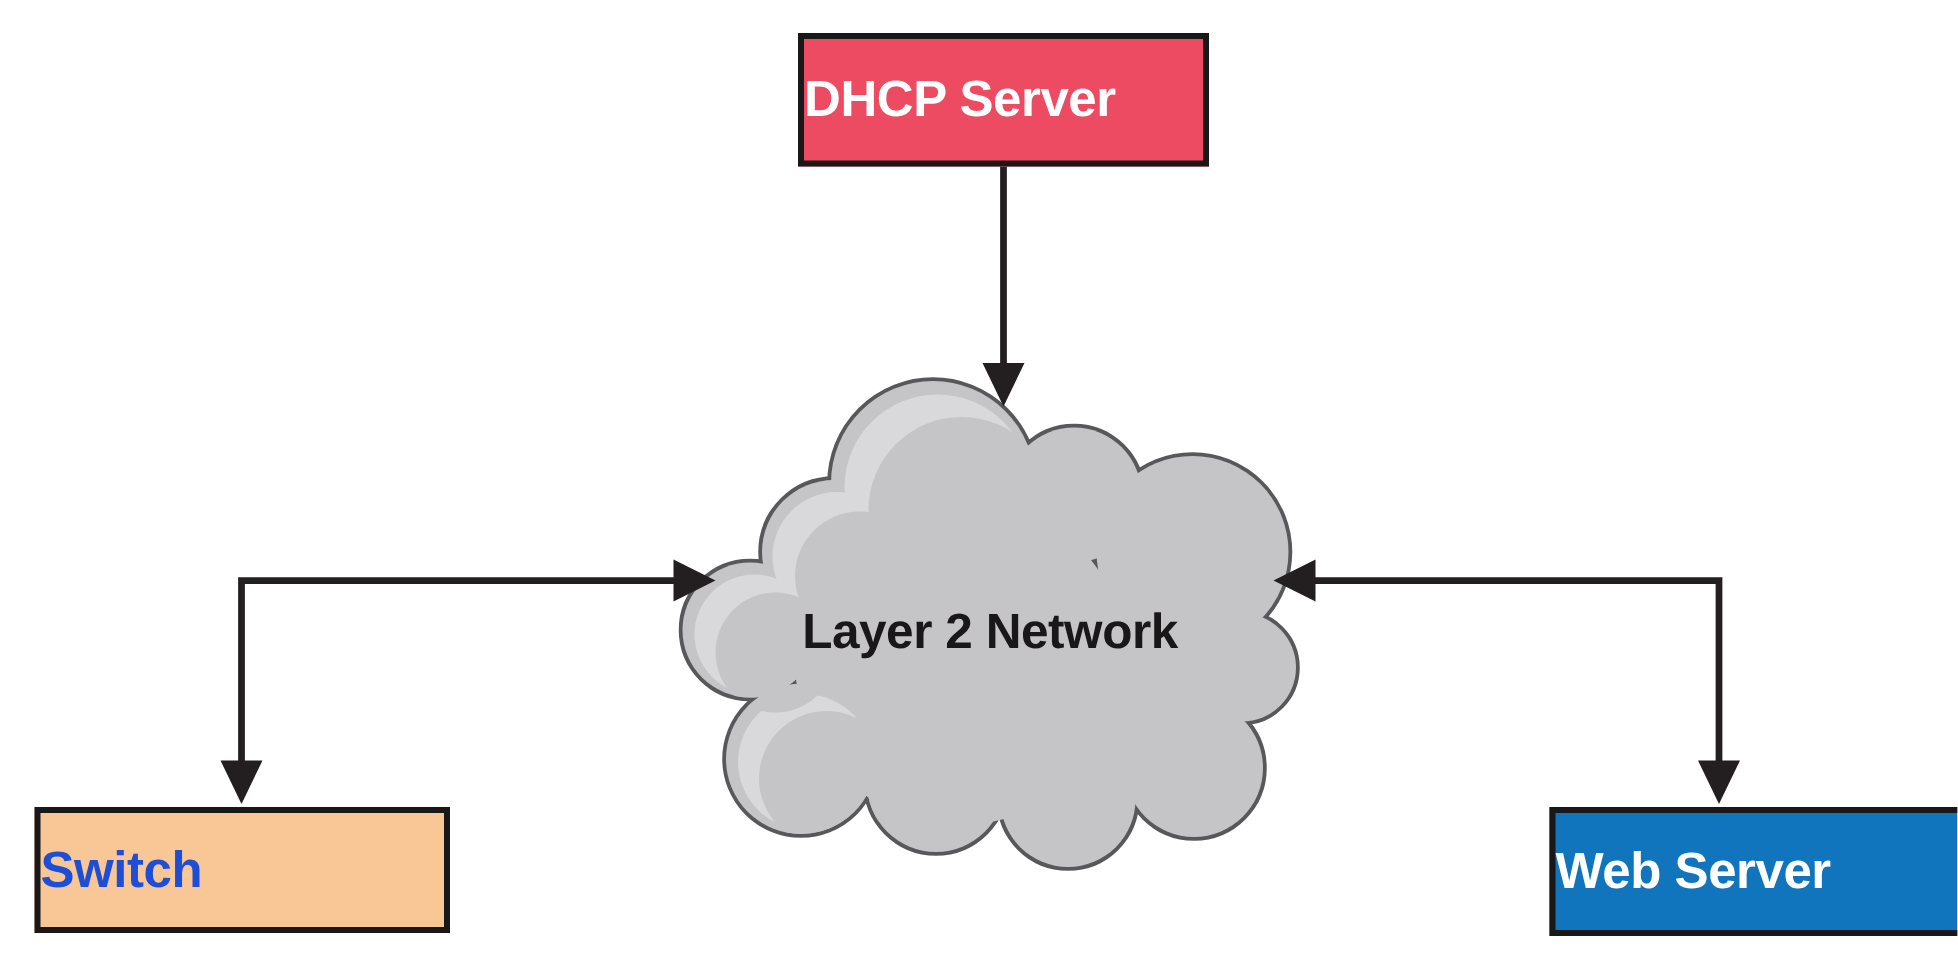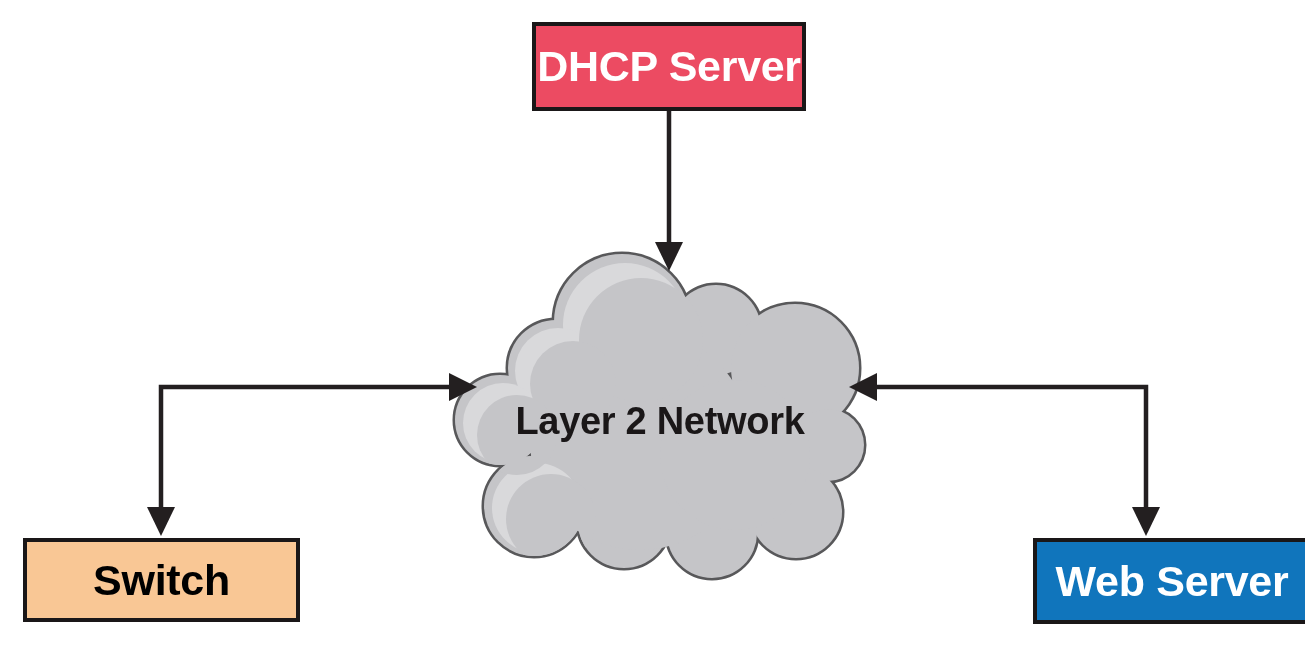--- a/index.html
+++ b/index.html
@@ -14,35 +14,34 @@
   .diagram-svg {
     position: absolute;
     left: 0; top: 0;
   }
   .node {
     position: absolute;
     box-sizing: border-box;
     border: 4px solid #1a1718;
     display: flex;
     align-items: center;
-    justify-content: center;
-    font-size: 43px;
+    font-size: 34px;
     font-weight: 600;
     letter-spacing: -0.3px;
     white-space: nowrap;
   }
   #node-dhcp { left: 532px; top: 22px;  width: 274px; height: 89px; }
   #node-switch { left: 23px;  top: 538px; width: 277px; height: 84px; }
   #node-web { left: 1005px; top: 538px; width: 278px; height: 86px; margin-left: 28px; }
   .cloud-label {
     position: absolute;
     left: 510px; top: 402px;
     width: 300px;
     text-align: center;
-    font-size: 38px;
+    font-size: 33px;
     font-weight: 600;
     letter-spacing: -0.3px;
     line-height: 38px;
     white-space: nowrap;
   }
 </style>
 </head>
 <body>
 
 <div class="canvas" style="background-color: rgb(255, 255, 255);">
@@ -124,21 +123,21 @@
       <path d="M161 536 L147 507 L175 507 Z"></path>
       <path d="M849 387 L877 373 L877 401 Z"></path>
       <path d="M1146 536 L1132 507 L1160 507 Z"></path>
     </g>
   </svg>
 
   <div class="node" id="node-dhcp" style="background-color: rgb(236, 75, 98); color: rgb(255, 255, 255); border-color: rgb(26, 23, 24);">
     <span>DHCP Server</span>
   </div>
 
-  <div class="node" id="node-switch" style="background-color: rgb(249, 199, 149); color: #000000; border-color: rgb(26, 23, 24);">
+  <div class="node" id="node-switch" style="background-color: rgb(249, 199, 149); color: #1d4ed8; border-color: rgb(26, 23, 24);">
     <span>Switch</span>
   </div>
 
   <div class="node" id="node-web" style="background-color: rgb(16, 117, 188); color: rgb(255, 255, 255); border-color: rgb(26, 23, 24);">
     <span>Web Server</span>
   </div>
 
   <div class="cloud-label" style="color: rgb(26, 23, 24);">Layer 2 Network</div>
 
 </div>

